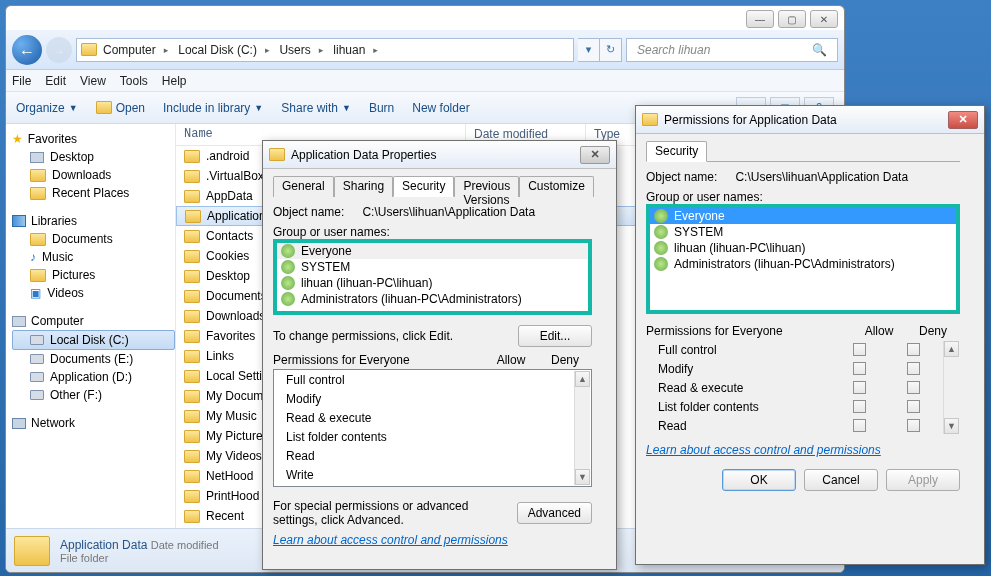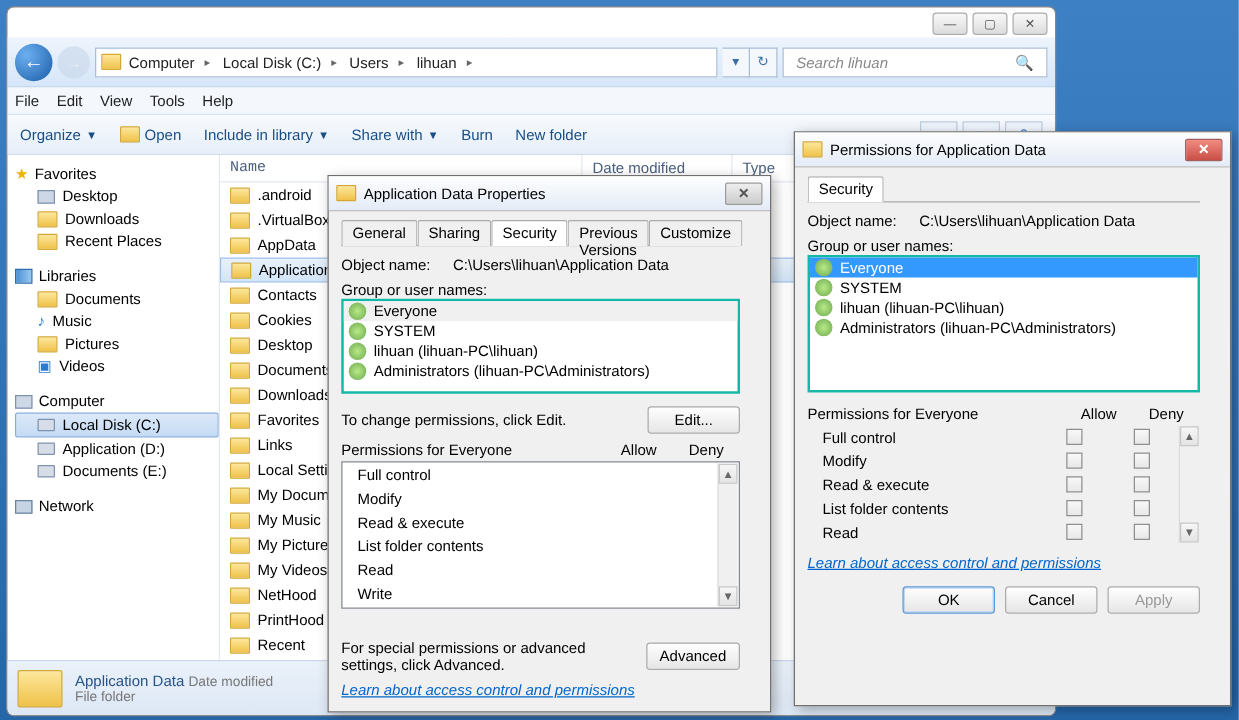--- a/index.html
+++ b/index.html
@@ -57,21 +57,21 @@
   .dlg-title { height:28px; background:linear-gradient(#fdfdfd,#e4ecf7); display:flex; align-items:center; padding:12px 6px; gap:6px; border-bottom:1px solid #c0c0c0;}
   .dlg-title-text { color:#000; flex:1;}
   .dlg-close { width:30px; height:18px; border:1px solid #a06060; border-radius:2px; background:linear-gradient(#f28b82,#c94f45); color:#fff; display:flex; align-items:center; justify-content:center; font-size:11px; font-weight:bold;}
   .dlg-close.gray { background:linear-gradient(#eee,#ccc); color:#555; border-color:#999;}
   .dlg-body { padding:6px 24px 10px 10px;}
   .tabs { display:flex; border-bottom:1px solid #ababab; margin-bottom:8px; height:22px;}
   .tab { padding:2px 8px; border:1px solid #ababab; border-bottom:none; background:#f0f0f0; margin-right:0px; border-radius:2px 2px 0 0; position:relative; top:1px;}
   .tab.active { background:#fff; border-bottom:1px solid #fff;}
   .field-row { display:flex; gap:18px; margin:6px 0; align-items:flex-start;}
   .label { color:#000;}
-  .listbox { border:2px solid #14b8a6; background:#fff; width:100%;}
+  .listbox { border:4px solid #14b8a6; background:#fff; width:100%;}
   .lb-row { display:flex; align-items:center; gap:6px; padding:1px 4px;}
   .lb-row.sel-gray { background:#f0f0f0;}
   .lb-row.sel-blue { background:#3399ff; color:#fff;}
   .user-ic { width:14px; height:14px; border-radius:50%; background:radial-gradient(#b8e986,#6aa84f); display:inline-block;}
   .btn { min-width:74px; height:22px; border:1px solid #acacac; background:linear-gradient(#fefefe,#e6e6e6); border-radius:3px; display:inline-flex; align-items:center; justify-content:center; padding:0 10px;}
   .btn.default { border-color:#5a98d8; box-shadow:0 0 0 1px #bcd7f2 inset;}
   .btn.disabled { color:#999; }
   .perm-head { display:flex; font-size:12px; margin-bottom:2px;}
   .perm-head .ph-name{ flex:1;} .perm-head .ph-col{width:54px; text-align:center;}
   .perm-box { border:1px solid #828790; background:#fff;}
@@ -204,25 +204,29 @@
       <div class="side-group-title">
           <span class="comp-ic"></span>
           <span>Computer</span>
         </div>
       <div class="side-item selected">
           <span class="disk-ic"></span>
           <span>Local Disk (C:)</span>
         </div>
       <div class="side-item">
           <span class="disk-ic"></span>
+          <span>Documents (E:)</span>
+        </div>
+      <div class="side-item">
+          <span class="disk-ic"></span>
           <span>Application (D:)</span>
         </div>
       <div class="side-item">
           <span class="disk-ic"></span>
-          <span>Documents (E:)</span>
+          <span>Other (F:)</span>
         </div>
       <div class="side-spacer"></div>
       <div class="side-group-title">
           <span class="net-ic"></span>
           <span>Network</span>
         </div>
     </div>
 
     <div class="file-pane">
       <div class="file-header">
@@ -400,21 +404,21 @@
             <span class="pr-col"></span>
             <span class="pr-col"></span>
           </div>
         </div>
       <div class="scroll-thumb">
         <div class="sc-btn">▲</div>
         <div style="flex:1"></div>
         <div class="sc-btn">▼</div>
       </div>
     </div>
-    <div class="field-row" style="align-items:center; margin-top:24px;">
+    <div class="field-row" style="align-items:center; margin-top:12px;">
       <span style="flex:1;">For special permissions or advanced settings, click Advanced.</span>
       <div class="btn">Advanced</div>
     </div>
     <div style="margin-top:6px;"><span class="link u">Learn about access control and permissions</span></div>
   </div>
 </div>
 
 <div class="dialog" style="top:105px; left:635px; width:350px; height:460px;">
   <div class="dlg-title">
     <span class="ic">

